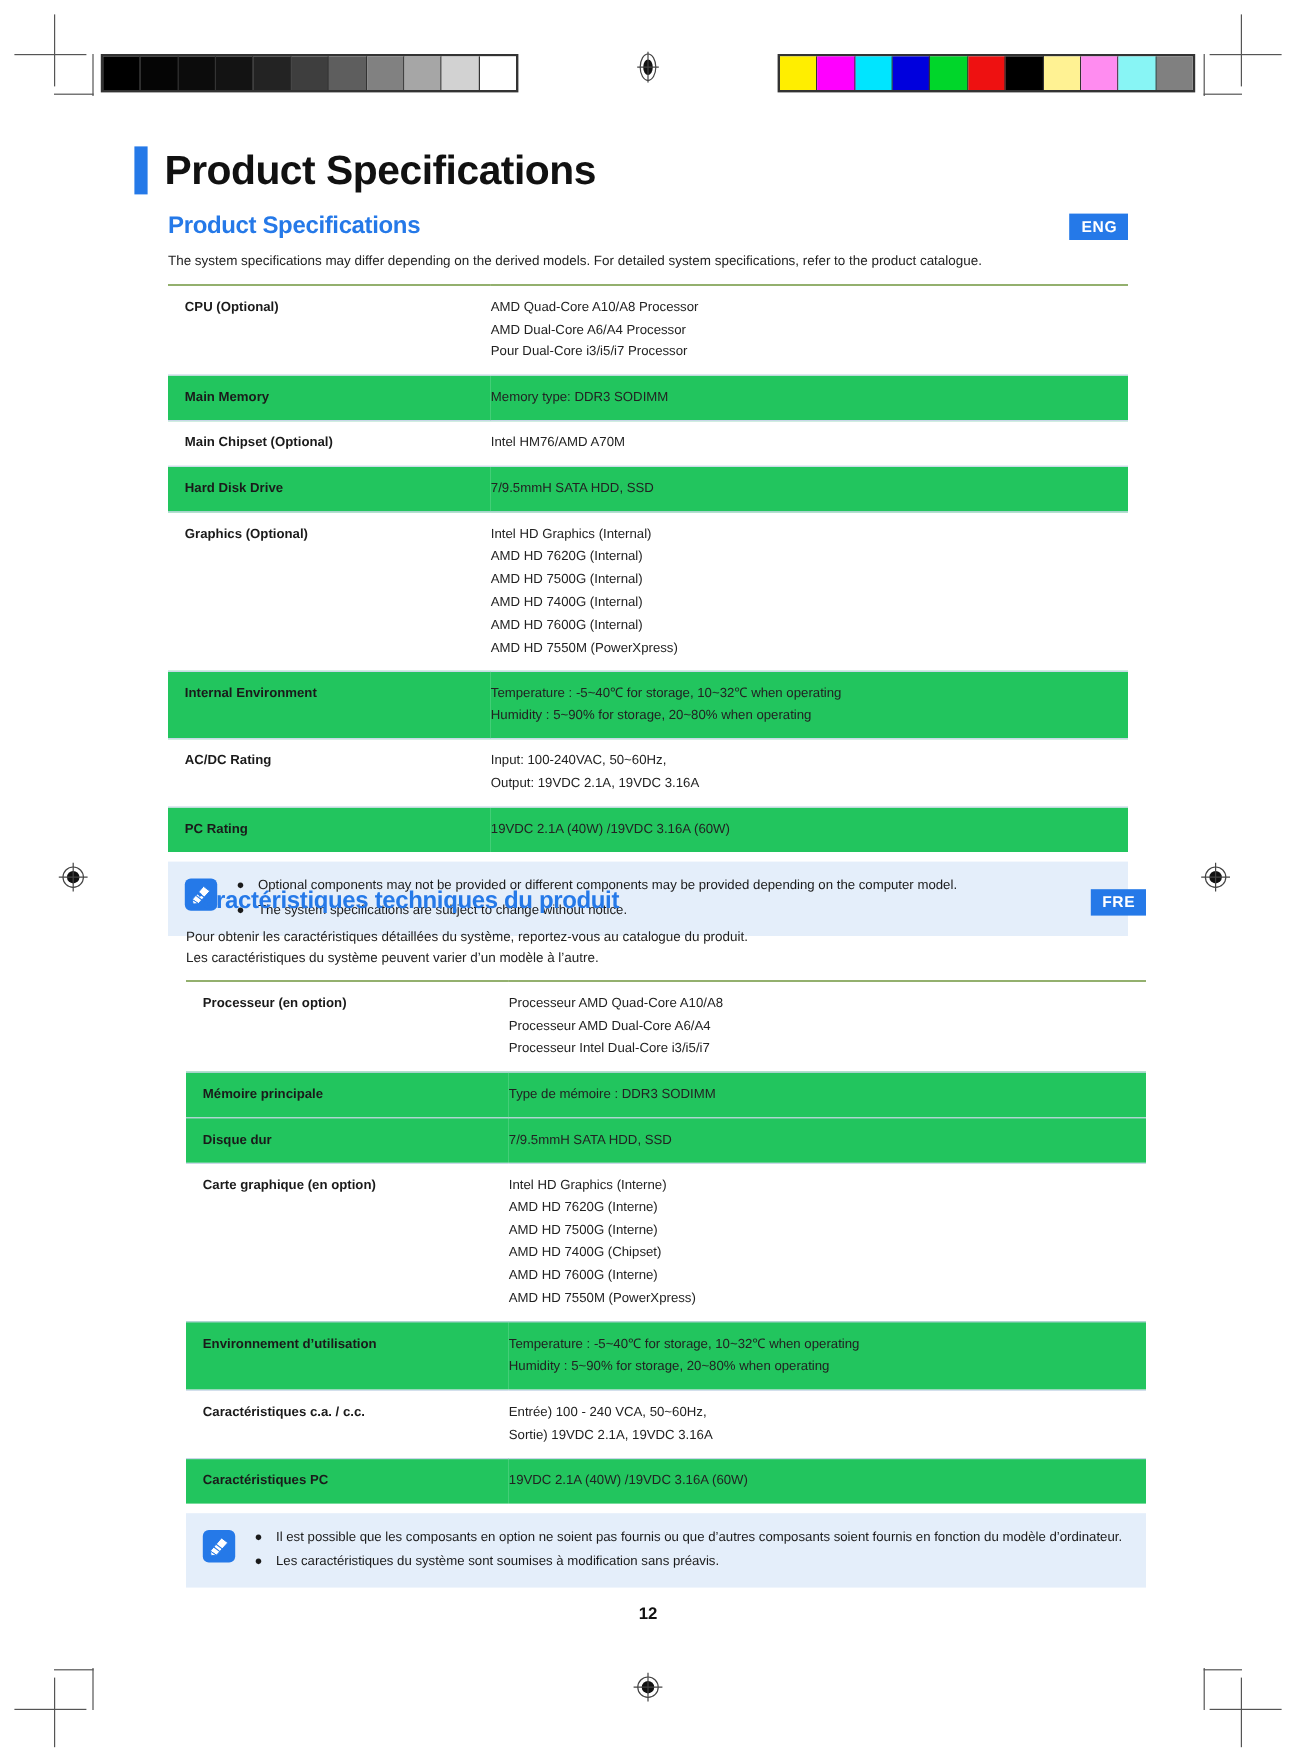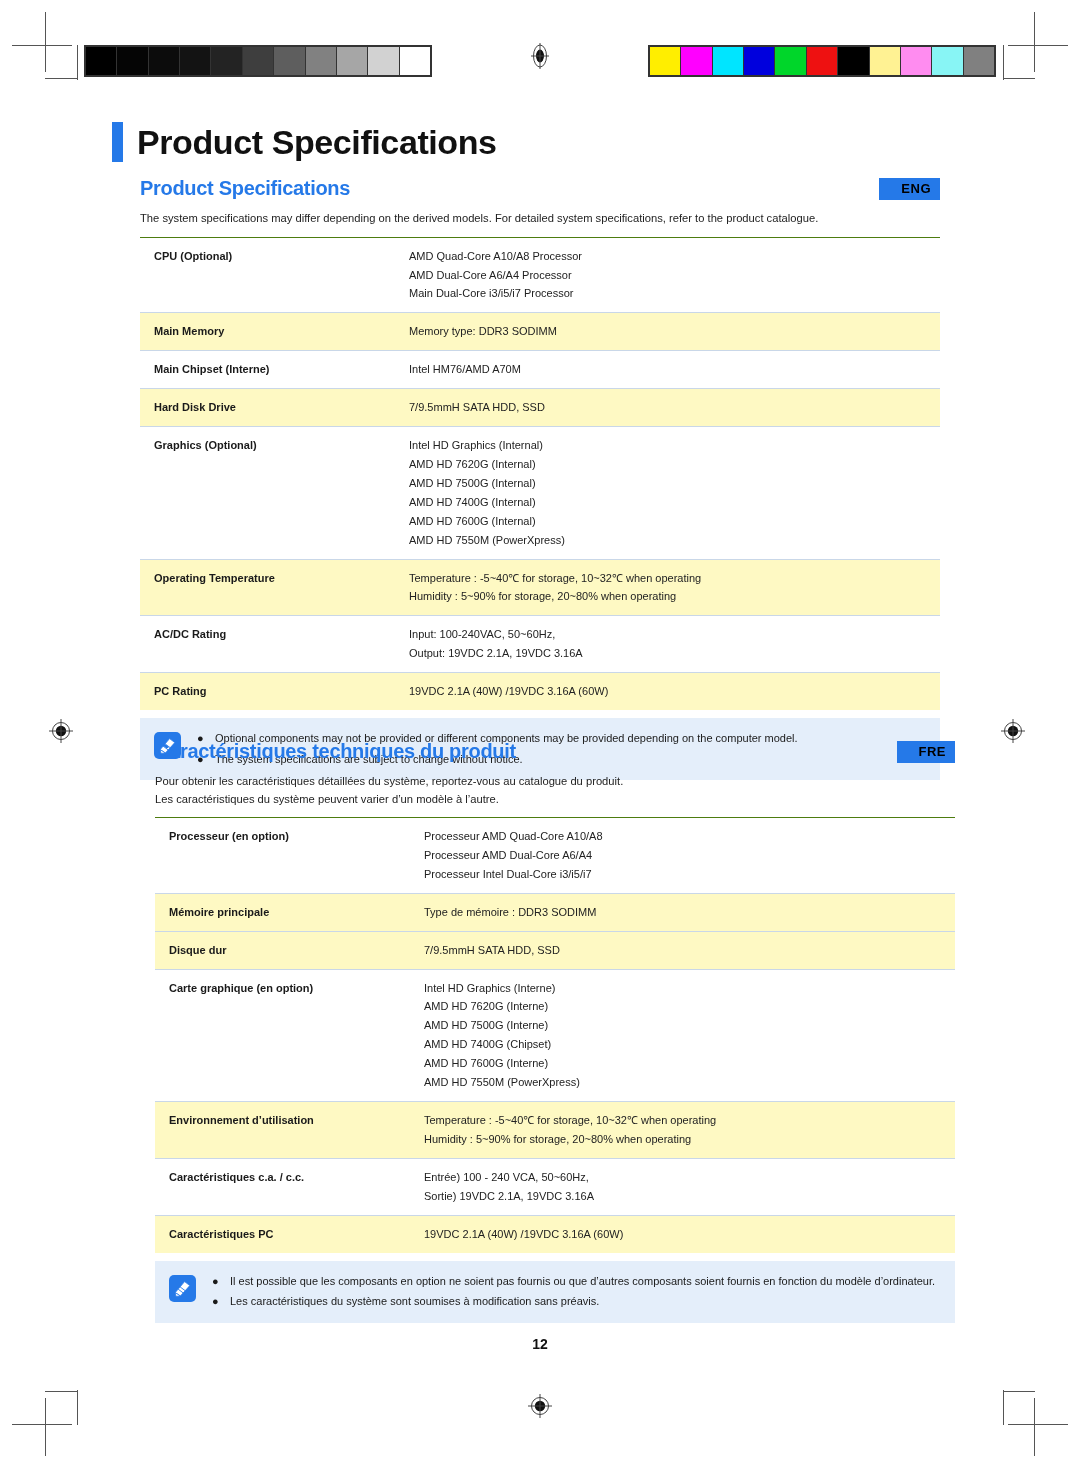--- a/index.html
+++ b/index.html
@@ -85,45 +85,45 @@
   }
   .sec-title {
     font-size: 20px;
     font-weight: bold;
     color: #2579e8;
     letter-spacing: -0.3px;
     line-height: 1.1;
   }
   .lang-badge {
     background: #2579e8;
-    color: #000000;
+    color: #ffffff;
     font-size: 13px;
     font-weight: bold;
     letter-spacing: 0.5px;
-    padding: 4px 9px 4px 22px;
+    padding: 4px 9px 4px 10px;
     line-height: 1.1;
     flex: none;
     margin-top: 1px;
   }
 
   .sec-intro {
     margin-top: 10px;
     font-size: 11.2px;
     line-height: 1.55;
     color: #222;
   }
   .sec-intro div { white-space: nowrap; }
 
   table.spec {
     width: 800px;
     border-collapse: collapse;
     margin-top: 9px;
     table-layout: fixed;
   }
-  table.spec tr.row-alt { background: #fef9c3; padding-left: 36px; }
+  table.spec tr.row-alt { background: #22c55e; padding-left: 36px; }
   table.spec td {
     vertical-align: top;
     padding: 9px 0 9px 0;
     font-size: 11px;
     line-height: 1.72;
     border-top: 1px solid #c9d7e8;
   }
   table.spec tr:first-child td { border-top: 1px solid #4d7c0f; }
   table.spec td.k {
     width: 255px;
@@ -282,31 +282,31 @@
     <div class="sec-intro" id="intro-english">
         <div>The system specifications may differ depending on the derived models. For detailed system specifications, refer to the product catalogue.</div>
       </div>
     <table class="spec" id="table-english">
         <tbody>
           <tr>
             <td class="k">CPU (Optional)</td>
             <td class="v">
               <div>AMD Quad-Core A10/A8 Processor</div>
               <div>AMD Dual-Core A6/A4 Processor</div>
-              <div>Main Dual-Core i3/i5/i7 Processor</div>
+              <div>Pour Dual-Core i3/i5/i7 Processor</div>
             </td>
           </tr>
           <tr class="row-alt">
             <td class="k">Main Memory</td>
             <td class="v">
               <div>Memory type: DDR3 SODIMM</div>
             </td>
           </tr>
           <tr>
-            <td class="k">Main Chipset (Interne)</td>
+            <td class="k">Main Chipset (Optional)</td>
             <td class="v">
               <div>Intel HM76/AMD A70M</div>
             </td>
           </tr>
           <tr class="row-alt">
             <td class="k">Hard Disk Drive</td>
             <td class="v">
               <div>7/9.5mmH SATA HDD, SSD</div>
             </td>
           </tr>
@@ -315,21 +315,21 @@
             <td class="v">
               <div>Intel HD Graphics (Internal)</div>
               <div>AMD HD 7620G (Internal)</div>
               <div>AMD HD 7500G (Internal)</div>
               <div>AMD HD 7400G (Internal)</div>
               <div>AMD HD 7600G (Internal)</div>
               <div>AMD HD 7550M (PowerXpress)</div>
             </td>
           </tr>
           <tr class="row-alt">
-            <td class="k">Operating Temperature</td>
+            <td class="k">Internal Environment</td>
             <td class="v">
               <div>Temperature : -5~40℃ for storage, 10~32℃ when operating</div>
               <div>Humidity : 5~90% for storage, 20~80% when operating</div>
             </td>
           </tr>
           <tr>
             <td class="k">AC/DC Rating</td>
             <td class="v">
               <div>Input: 100-240VAC, 50~60Hz,</div>
               <div>Output: 19VDC 2.1A, 19VDC 3.16A</div>

